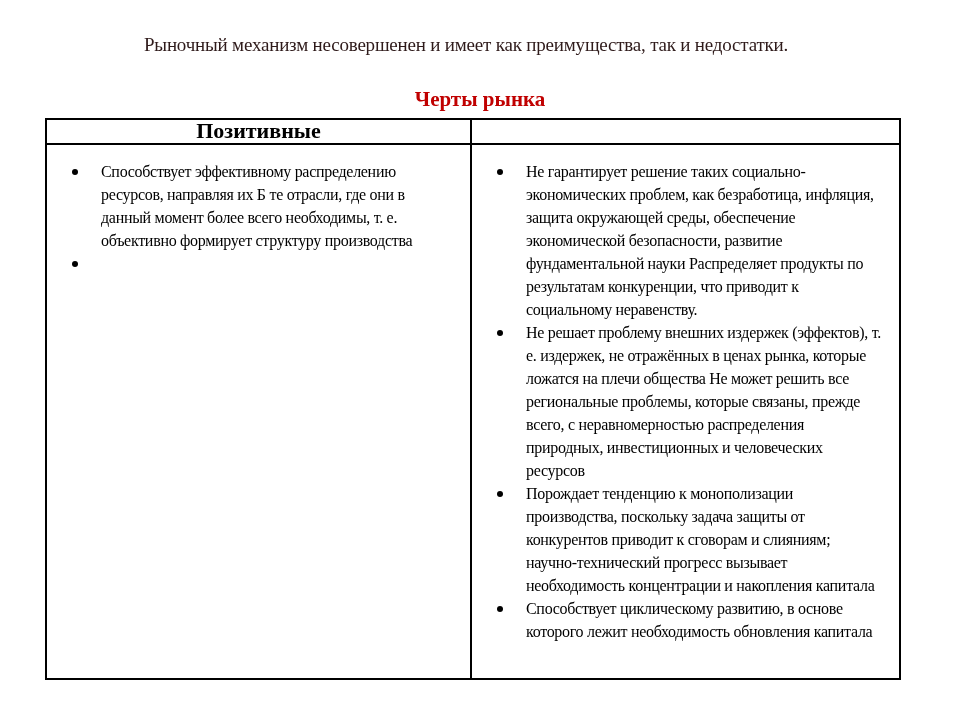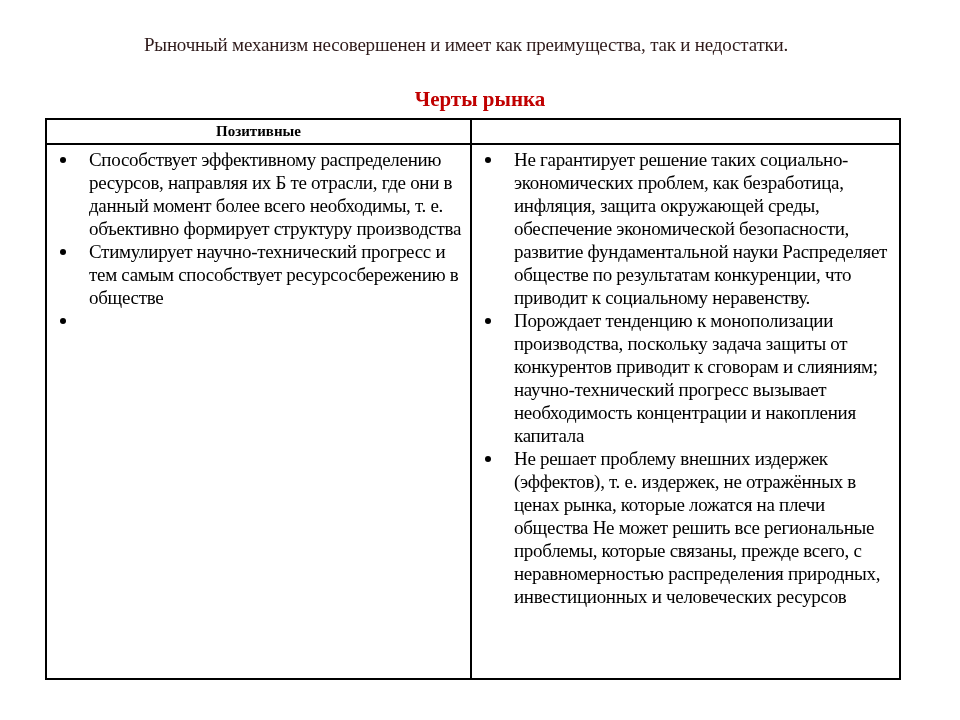--- a/index.html
+++ b/index.html
@@ -42,21 +42,21 @@
     width: 856px;
     border: 2px solid #000000;
     box-sizing: border-box;
   }
   .table-header-row {
     display: grid;
     grid-template-columns: 425px 1fr;
     border-bottom: 2px solid #000000;
   }
   .header-cell {
-    font-size: 15px;
+    font-size: 22px;
     font-weight: bold;
     text-align: center;
     padding: 1px 0 2px 0;
     line-height: 20px;
   }
   .header-cell.first {
     border-right: 2px solid #000000;
   }
   .table-body-row {
     display: grid;
@@ -65,24 +65,24 @@
   }
   .body-cell {
     padding: 3px 4px 0 0;
     box-sizing: border-box;
     overflow: hidden;
   }
   .body-cell.first {
     border-right: 2px solid #000000;
   }
   ul.bullet-list {
-    margin: 0;
+    margin: 12px;
     padding: 0;
     list-style: none;
-    font-size: 19px;
+    font-size: 16px;
     line-height: 23px;
     letter-spacing: -0.3px;
   }
   ul.bullet-list li {
     position: relative;
     padding-left: 42px;
   }
   .bullet-dot {
     position: absolute;
     left: 13px;
@@ -109,37 +109,37 @@
   </div>
   <div class="table-body-row">
     <div class="body-cell first">
       <ul class="bullet-list">
         <li>
           <span class="bullet-dot"></span>
           <span class="li-text">Способствует эффективному распределению ресурсов, направляя их Б те отрасли, где они в данный момент более всего необходимы, т. е. объективно формирует структуру производства</span>
         </li>
         <li>
           <span class="bullet-dot"></span>
-          <span class="li-text">Стимулирует научно-технический прогресс и тем самым способствует ресурсосбережению в обществе</span>
-        </li>
-        <li>
-          <span class="bullet-dot"></span>
         </li>
       </ul>
     </div>
     <div class="body-cell">
       <ul class="bullet-list">
         <li>
           <span class="bullet-dot"></span>
-          <span class="li-text">Не гарантирует решение таких социально-экономических проблем, как безработица, инфляция, защита окружающей среды, обеспечение экономической безопасности, развитие фундаментальной науки Распределяет обществе по результатам конкуренции, что приводит к социальному неравенству.</span>
+          <span class="li-text">Не гарантирует решение таких социально-экономических проблем, как безработица, инфляция, защита окружающей среды, обеспечение экономической безопасности, развитие фундаментальной науки Распределяет продукты по результатам конкуренции, что приводит к социальному неравенству.</span>
+        </li>
+        <li>
+          <span class="bullet-dot"></span>
+          <span class="li-text">Не решает проблему внешних издержек (эффектов), т. е. издержек, не отражённых в ценах рынка, которые ложатся на плечи общества Не может решить все региональные проблемы, которые связаны, прежде всего, с неравномерностью распределения природных, инвестиционных и человеческих ресурсов</span>
         </li>
         <li>
           <span class="bullet-dot"></span>
           <span class="li-text">Порождает тенденцию к монополизации производства, поскольку задача защиты от конкурентов приводит к сговорам и слияниям; научно-технический прогресс вызывает необходимость концентрации и накопления капитала</span>
         </li>
         <li>
           <span class="bullet-dot"></span>
-          <span class="li-text">Не решает проблему внешних издержек (эффектов), т. е. издержек, не отражённых в ценах рынка, которые ложатся на плечи общества Не может решить все региональные проблемы, которые связаны, прежде всего, с неравномерностью распределения природных, инвестиционных и человеческих ресурсов</span>
+          <span class="li-text">Способствует циклическому развитию, в основе которого лежит необходимость обновления капитала</span>
         </li>
       </ul>
     </div>
   </div>
 </div>
 
 </body></html>

